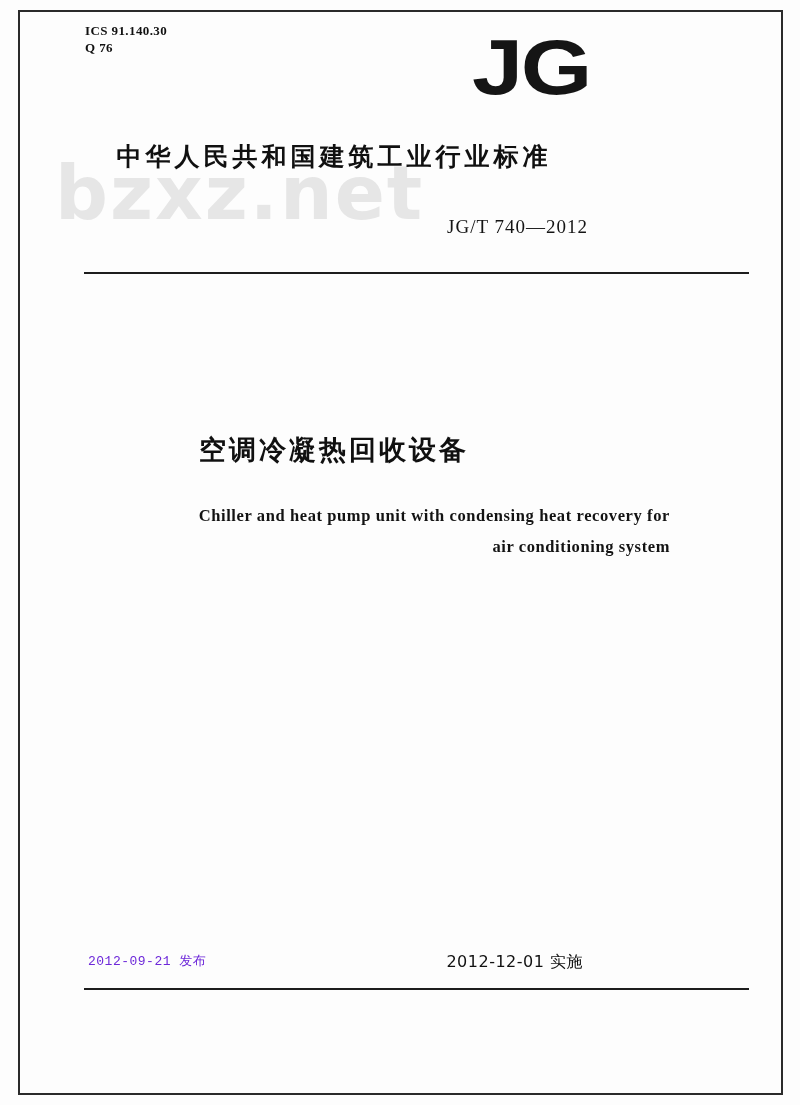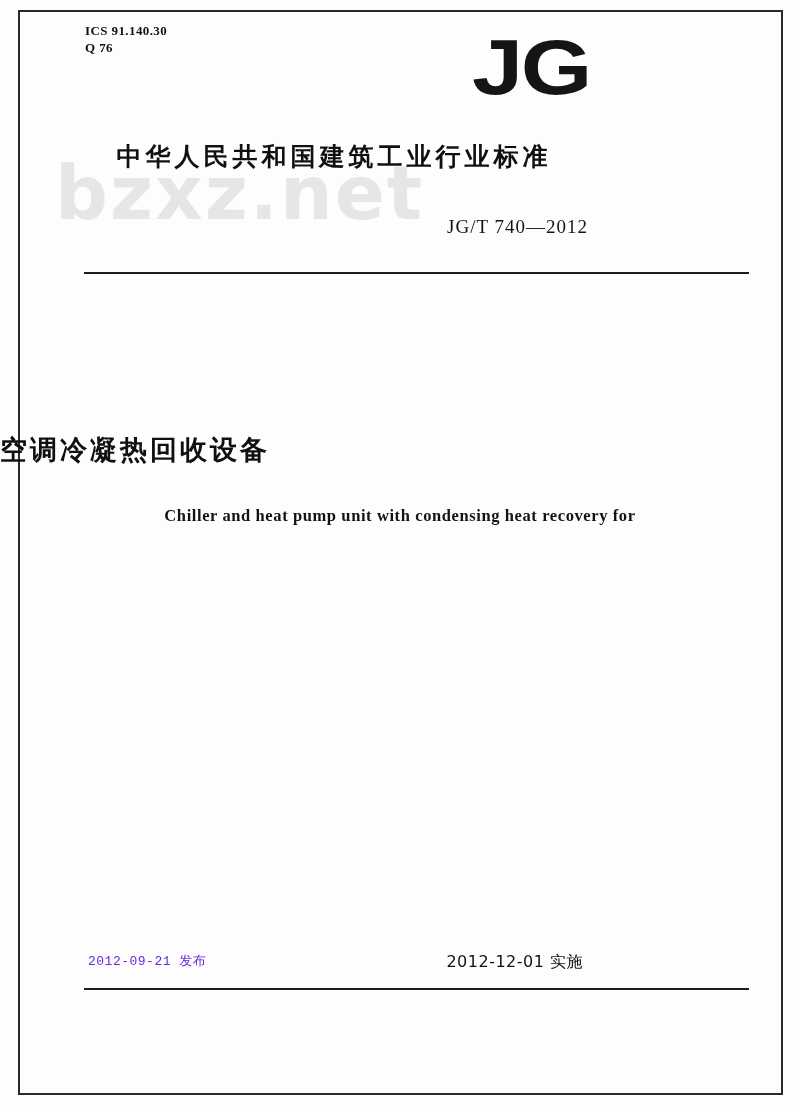--- a/index.html
+++ b/index.html
@@ -115,34 +115,35 @@
     width: 665px;
     height: 2px;
     background: #1d1d1d;
   }
 
   
   .title-zh {
     position: absolute;
     left: 0; right: 0;
     top: 432px;
+    text-align: center;
     font-family: "DejaVu Sans", sans-serif;
     font-weight: bold;
     font-size: 27px;
     letter-spacing: 3px;
     color: #101010;
   }
 
   
   .title-en {
     position: absolute;
     left: 130px;
     width: 540px;
     top: 500px;
-    text-align: center;
+    text-align: right;
     font-family: "Liberation Serif", serif;
     font-weight: bold;
     font-size: 16.5px;
     line-height: 31px;
     letter-spacing: 0.6px;
     color: #131313;
   }
 
   
   .date-left {
@@ -234,20 +235,21 @@
     <div class="std-heading">中华人民共和国建筑工业行业标准</div>
 
     <div class="std-number">JG/T 740—2012</div>
 
     <div class="hrule"></div>
 
     <div class="title-zh">空调冷凝热回收设备</div>
 
     <div class="title-en">
       <div>Chiller and heat pump unit with condensing heat recovery for</div>
+      <div>air conditioning system</div>
     </div>
 
     <div class="date-left">2012-09-21 发布</div>
     <div class="date-right">2012-12-01 实施</div>
 
     <div class="bottom-rule"></div>
 
 
 
   </div>

